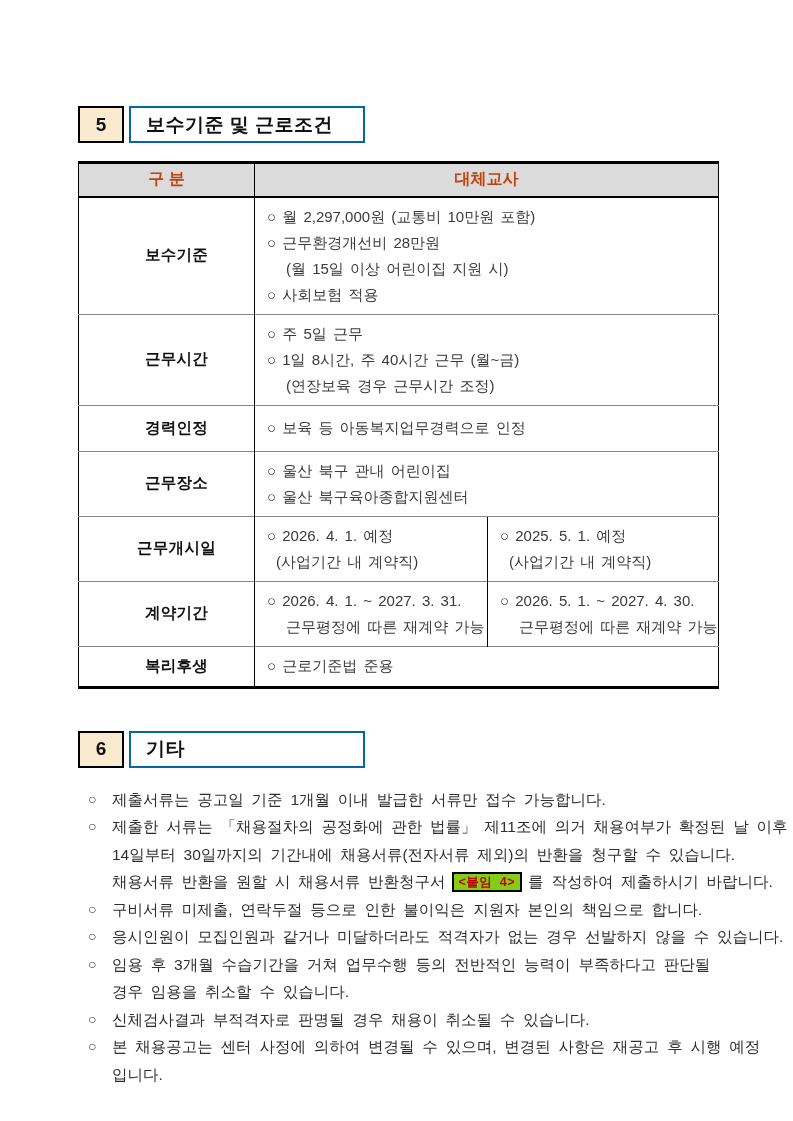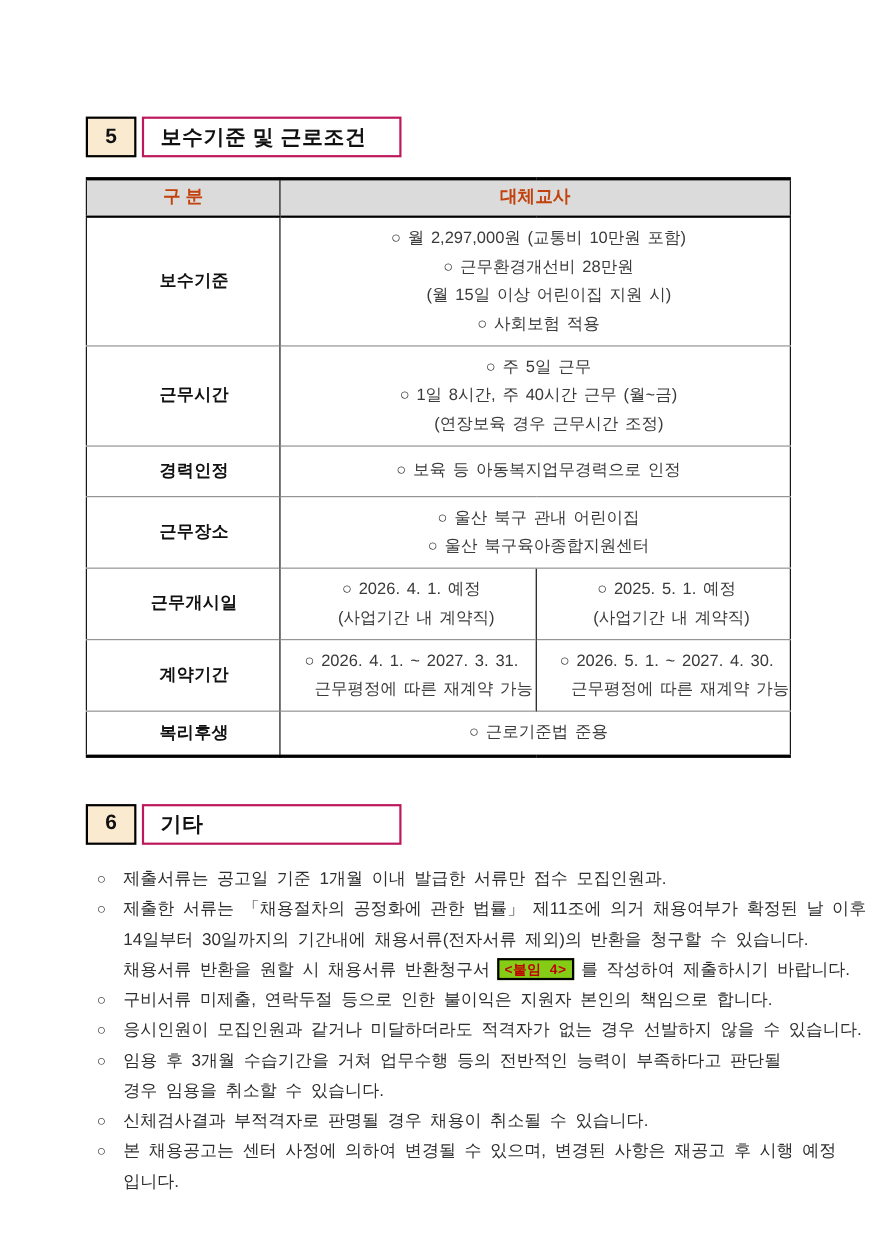--- a/index.html
+++ b/index.html
@@ -18,21 +18,21 @@
     width: 46px; height: 37px;
     background: #faebd0;
     border: 2px solid #000;
     display: flex; align-items: center; justify-content: center;
     font-size: 19px; font-weight: bold; color: #111;
   }
   .title-box {
     width: 236px; height: 37px;
     margin-left: 5px;
     background: #fff;
-    border: 2px solid #be185d;
+    border: 2px solid #0369a1;
     display: flex; align-items: center;
     padding-left: 15px;
     font-size: 19px; font-weight: bold; color: #111;
     letter-spacing: 0.5px;
   }
 
   
   table.pay-table {
     width: 640px;
     border-collapse: collapse;
@@ -46,21 +46,21 @@
   .pay-table col.c-label { width: 176px; }
   .pay-table col.c-a     { width: 233px; }
   .pay-table col.c-b     { width: 231px; }
   .pay-table tr.hdr td {
     background: #dbdbdb;
     border-bottom: 2.5px solid #000;
     height: 34px;
     text-align: center; vertical-align: middle;
     font-weight: bold; font-size: 16px; color: #c2410c;
   }
-  .pay-table td { border-top: 1px solid #8a8a8a; text-align: center; }
+  .pay-table td { border-top: 1px solid #8a8a8a; }
   .pay-table tr.hdr td { border-top: none; }
   .pay-table td.vline { border-left: 1px solid #000; }
   .label-cell {
     text-align: center; vertical-align: middle;
     font-weight: bold; font-size: 15.5px; color: #111;
     letter-spacing: 0.3px;
     padding-left: 20px;
   }
   .content-cell {
     vertical-align: middle;
@@ -187,21 +187,21 @@
   <div class="section-head">
     <div class="num-box">6</div>
     <div class="title-box">기타</div>
   </div>
 
   <div class="etc-list">
 
     <div class="li">
       <span class="bullet">○</span>
       <div class="li-text">
-        <div class="line">제출서류는 공고일 기준 1개월 이내 발급한 서류만 접수 모집인원과.</div>
+        <div class="line">제출서류는 공고일 기준 1개월 이내 발급한 서류만 접수 가능합니다.</div>
       </div>
     </div>
 
     <div class="li">
       <span class="bullet">○</span>
       <div class="li-text">
         <div class="line">제출한 서류는 「채용절차의 공정화에 관한 법률」 제11조에 의거 채용여부가 확정된 날 이후</div>
         <div class="line">14일부터 30일까지의 기간내에 채용서류(전자서류 제외)의 반환을 청구할 수 있습니다.</div>
         <div class="line"><span>채용서류 반환을 원할 시 채용서류 반환청구서</span><span class="badge">&lt;붙임 4&gt;</span><span>를 작성하여 제출하시기 바랍니다.</span></div>
       </div>

